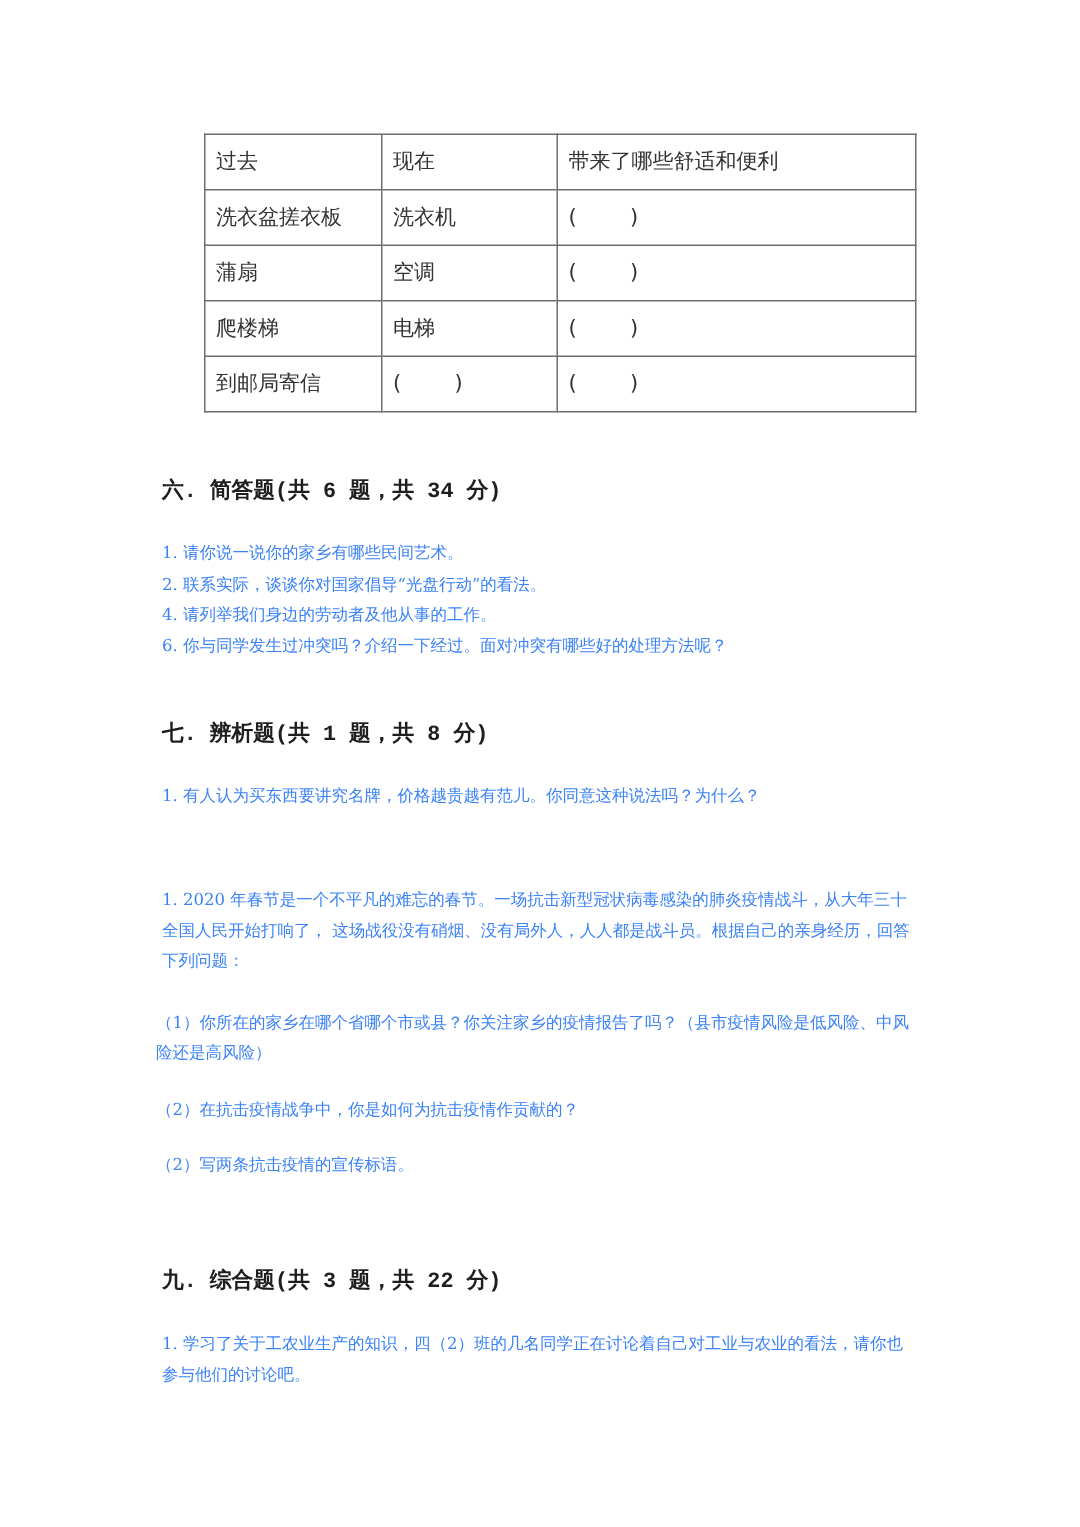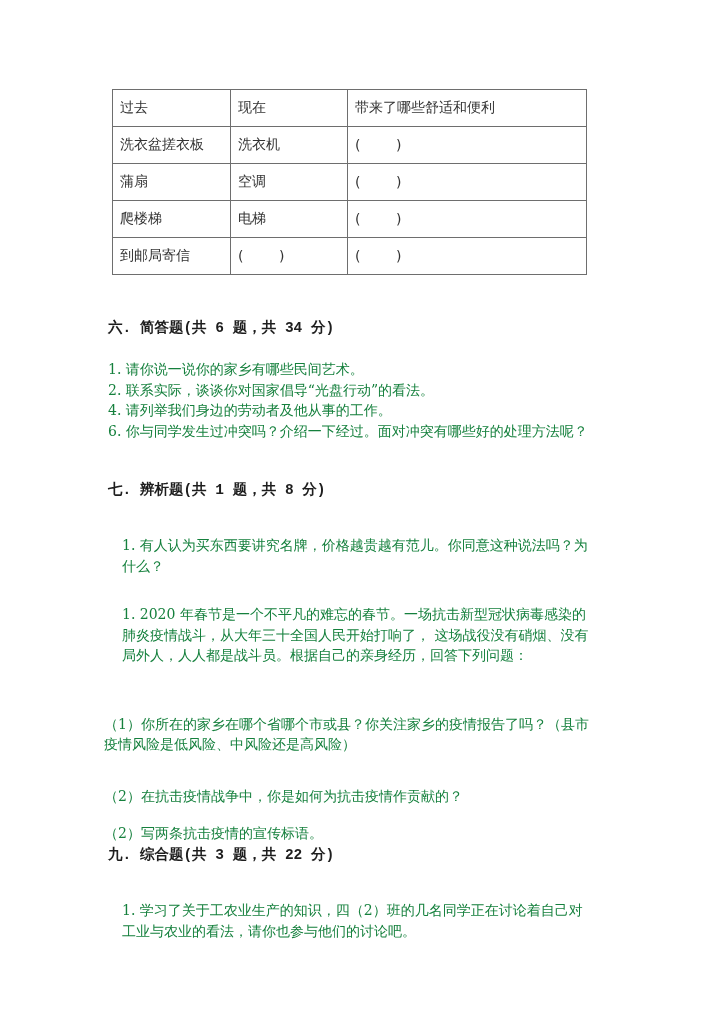--- a/index.html
+++ b/index.html
@@ -7,38 +7,38 @@
     width: 720px; height: 1018px; position: relative; overflow: hidden;
     font-family: "DejaVu Serif", "Liberation Serif", serif;
     color: #3a3a3a;
   }
   .table-wrap {
     position: absolute; left: 112px; top: 89px; width: 474px;
   }
   table.compare {
     border-collapse: collapse; width: 474px; table-layout: fixed;
     font-family: "DejaVu Sans", "Liberation Sans", sans-serif;
-    font-size: 14px; color: #333;
+    font-size: 14px; color: #333; margin-left: 24px;
   }
   table.compare td {
     border: 1.5px solid #6e6e6e; height: 36px; padding: 0 0 0 7px;
     vertical-align: middle; white-space: nowrap;
   }
   table.compare col.c1 { width: 118px; }
   table.compare col.c2 { width: 117px; }
   table.compare col.c3 { width: 239px; }
   .section { position: absolute; left: 108px; width: 500px; }
   .sec-title {
     font-family: Liberation Mono, monospace;
     font-weight: bold; font-size: 14.5px; color: #1e1e1e; line-height: 20px;
   }
   .q {
-    font-size: 14px; line-height: 20.5px; color: #15803d;
+    font-size: 11px; line-height: 20.5px; color: #3b82f6;
   }
-  .q.block { margin: 14px; }
+  .q.block { margin: 0; }
 </style>
 </head>
 <body>
 
 <div class="table-wrap">
   <table class="compare">
     <colgroup>
         <col class="c1">
         <col class="c2">
         <col class="c3">

